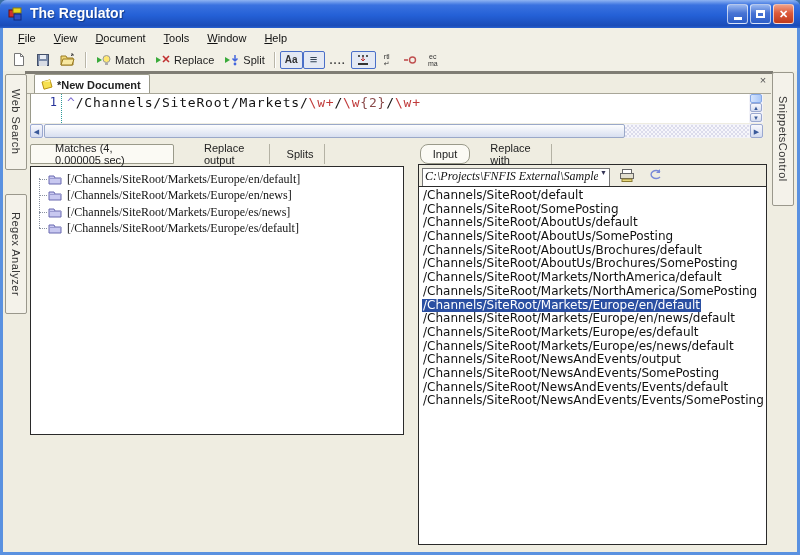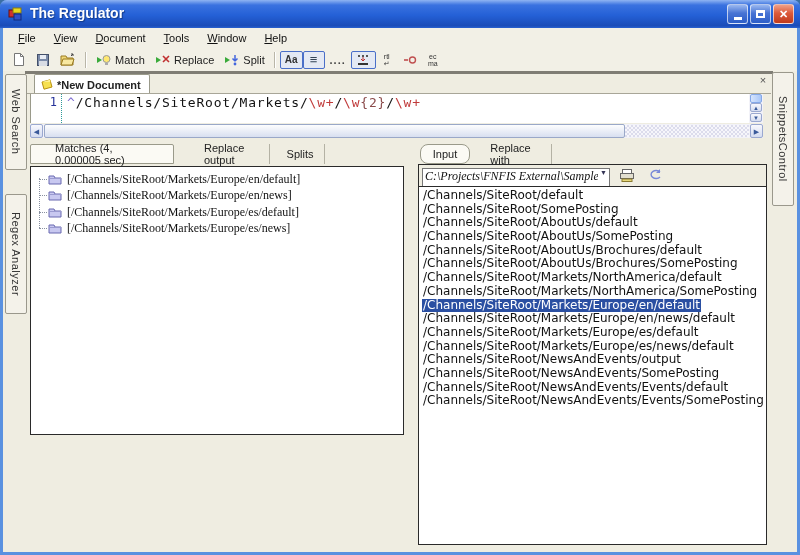--- a/index.html
+++ b/index.html
@@ -280,25 +280,25 @@
             <path d="M1 2h5l1 2h6v6H1z" fill="#c8c8f0" stroke="#6868b0"></path>
             <path d="M1 4.5h12" stroke="#9a9ad0"></path>
           </svg><span class="mtext">[/Channels/SiteRoot/Markets/Europe/en/default]</span></div>
         <div class="match-row"><svg width="14" height="11" viewBox="0 0 14 11">
             <path d="M1 2h5l1 2h6v6H1z" fill="#c8c8f0" stroke="#6868b0"></path>
             <path d="M1 4.5h12" stroke="#9a9ad0"></path>
           </svg><span class="mtext">[/Channels/SiteRoot/Markets/Europe/en/news]</span></div>
         <div class="match-row"><svg width="14" height="11" viewBox="0 0 14 11">
             <path d="M1 2h5l1 2h6v6H1z" fill="#c8c8f0" stroke="#6868b0"></path>
             <path d="M1 4.5h12" stroke="#9a9ad0"></path>
-          </svg><span class="mtext">[/Channels/SiteRoot/Markets/Europe/es/default]</span></div>
+          </svg><span class="mtext">[/Channels/SiteRoot/Markets/Europe/es/news]</span></div>
         <div class="match-row"><svg width="14" height="11" viewBox="0 0 14 11">
             <path d="M1 2h5l1 2h6v6H1z" fill="#c8c8f0" stroke="#6868b0"></path>
             <path d="M1 4.5h12" stroke="#9a9ad0"></path>
-          </svg><span class="mtext">[/Channels/SiteRoot/Markets/Europe/es/news]</span></div>
+          </svg><span class="mtext">[/Channels/SiteRoot/Markets/Europe/es/default]</span></div>
       </div>
 
     <div class="flat-tab selected" style="left:417px;width:44px;border-radius:8px;">
         <span>Input</span>
       </div>
     <div class="flat-tab" style="left:467px;width:82px;">
         <span>Replace with</span>
       </div>
 
     <div class="input-toolbar">

